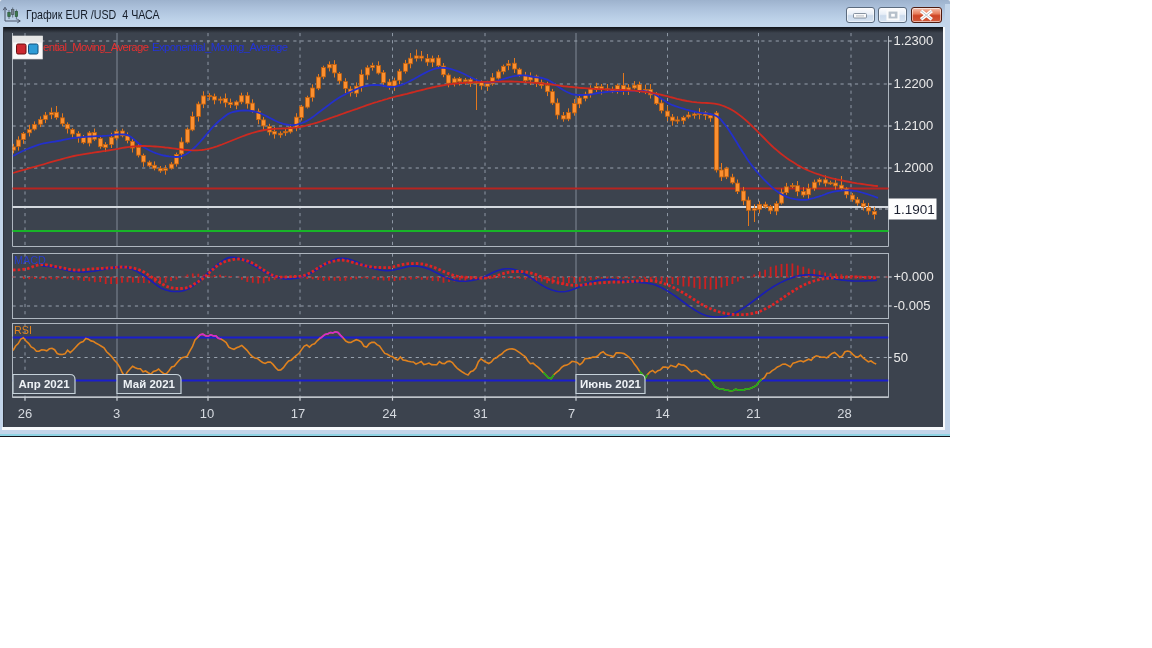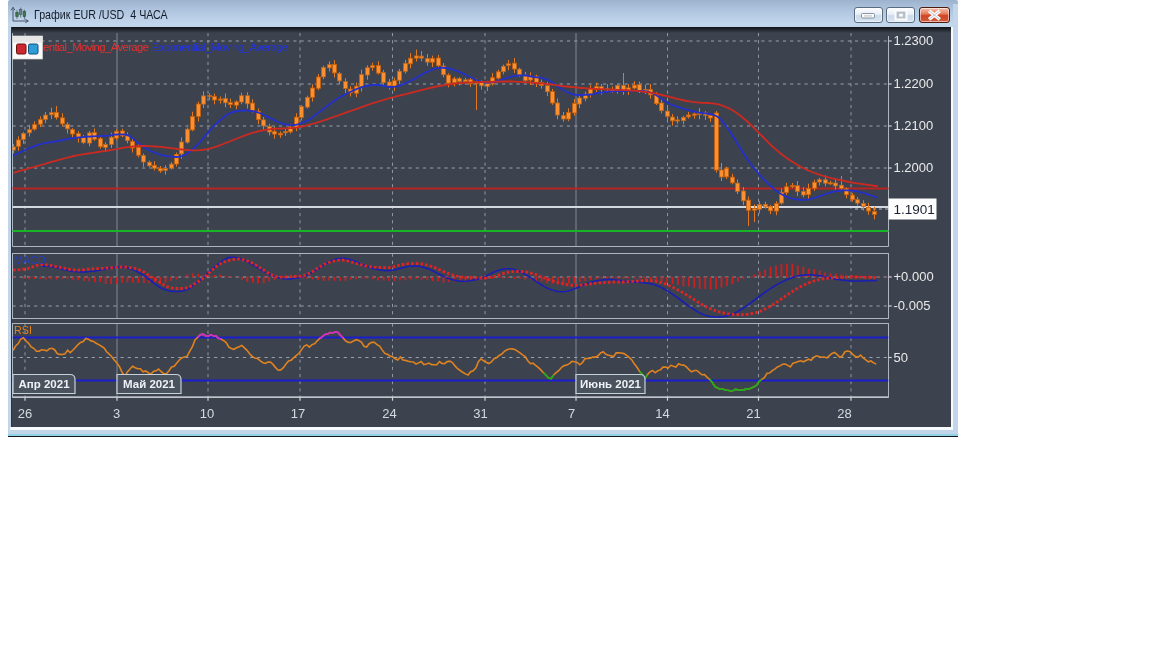--- a/index.html
+++ b/index.html
@@ -1,16 +1,16 @@
 <!DOCTYPE html>
 <html><head><meta charset="utf-8"><title>chart</title>
 <style>
 html,body{margin:0;padding:0;background:#ffffff;width:1152px;height:648px;overflow:hidden;}
 *{box-sizing:border-box;}
-#win{position:absolute;left:8px;top:0;width:950px;height:437px;}
+#win{position:absolute;left:0;top:0;width:950px;height:437px;}
 #titlebar{position:absolute;left:0;top:0;width:950px;height:29px;
  background:linear-gradient(180deg,#9db2cd 0%,#adc2dc 30%,#bcd1e8 65%,#c3d7ec 88%,#b8cde6 100%);
  border-radius:2px 2px 0 0;}
 #title{position:absolute;left:26px;top:6.5px;font-family:"Liberation Sans",sans-serif;font-size:13px;color:#141c28;white-space:pre;transform:scaleX(0.82);transform-origin:left top;}
 .btn{position:absolute;top:7px;width:29px;height:16px;border:1px solid #5b6b7e;border-radius:3px;
  background:linear-gradient(180deg,#fdfdfe 0%,#e7eef7 45%,#cbdaec 55%,#d7e4f2 100%);box-shadow:0 0 0 1px rgba(255,255,255,0.55) inset;}
 #btnmin{left:846px;} #btnmax{left:878px;}
 #btnclose{left:911px;width:31px;background:linear-gradient(180deg,#f6c2b0 0%,#e8805e 40%,#ce4526 55%,#d05b3c 100%);border-color:#4e1a0e;}
 .glyph{position:absolute;left:0;top:0;width:100%;height:100%;}
 #client{position:absolute;left:3.5px;top:27px;width:939px;height:400px;background:#3c434e;}

